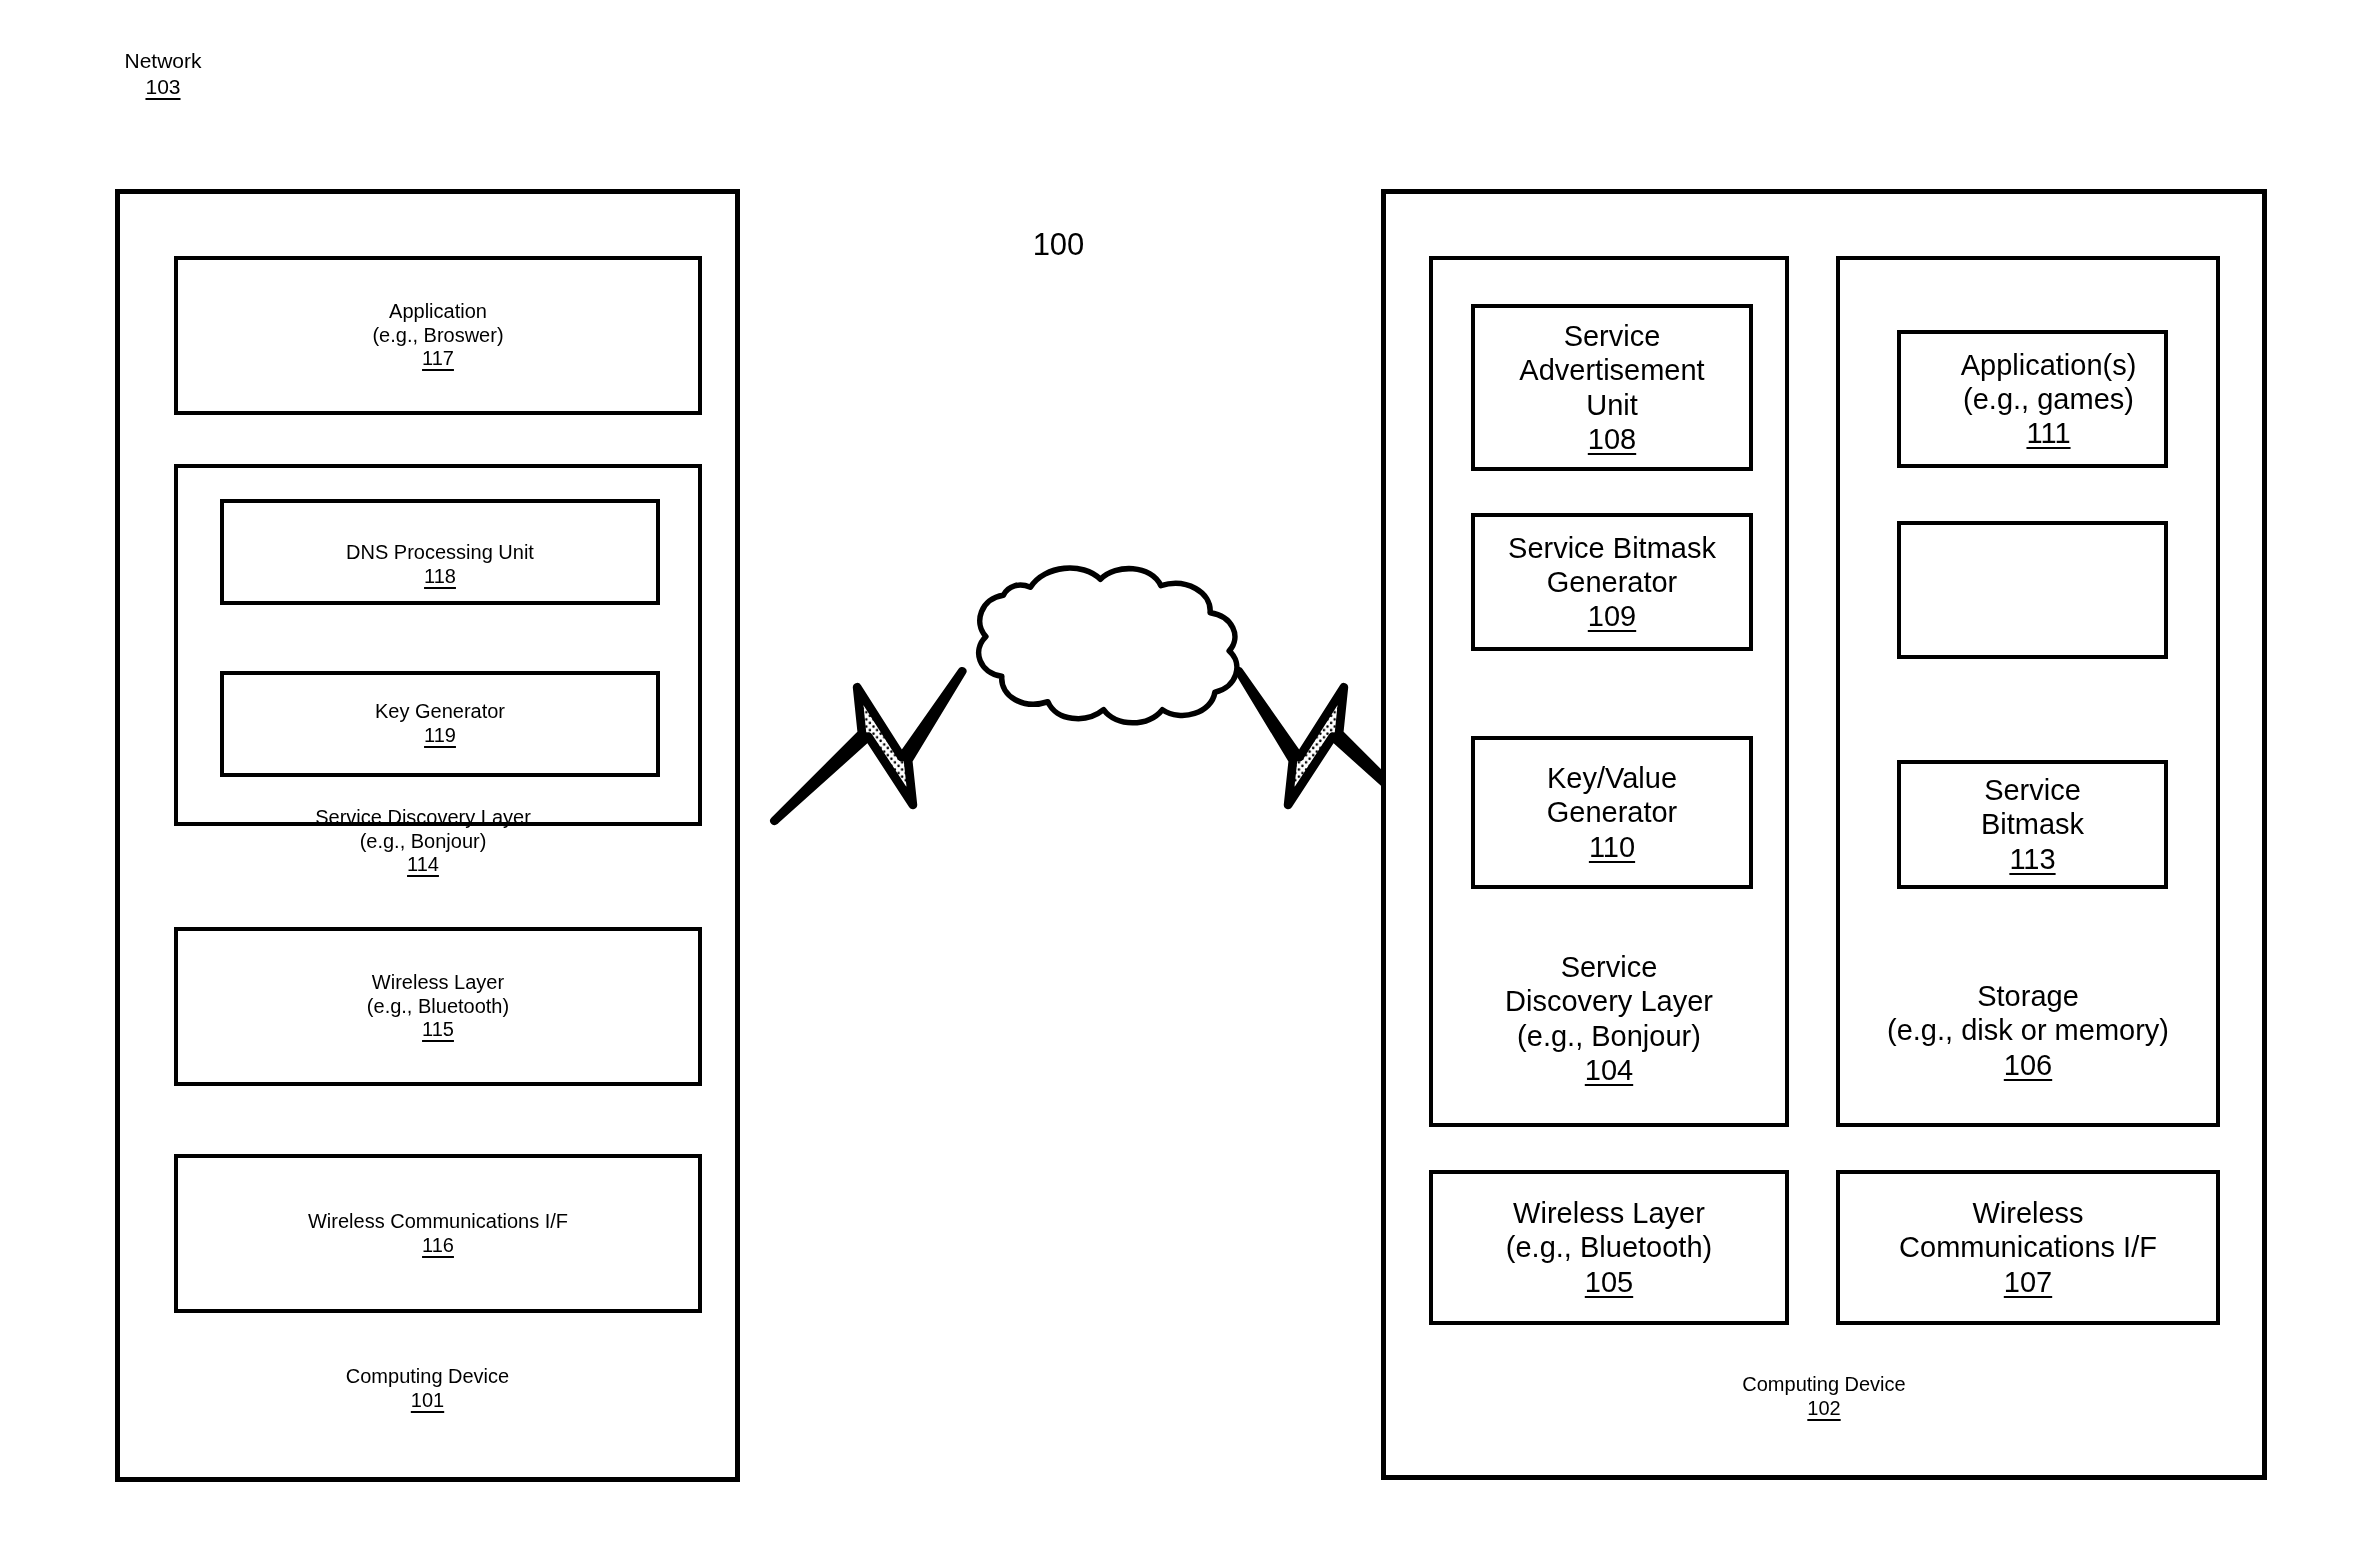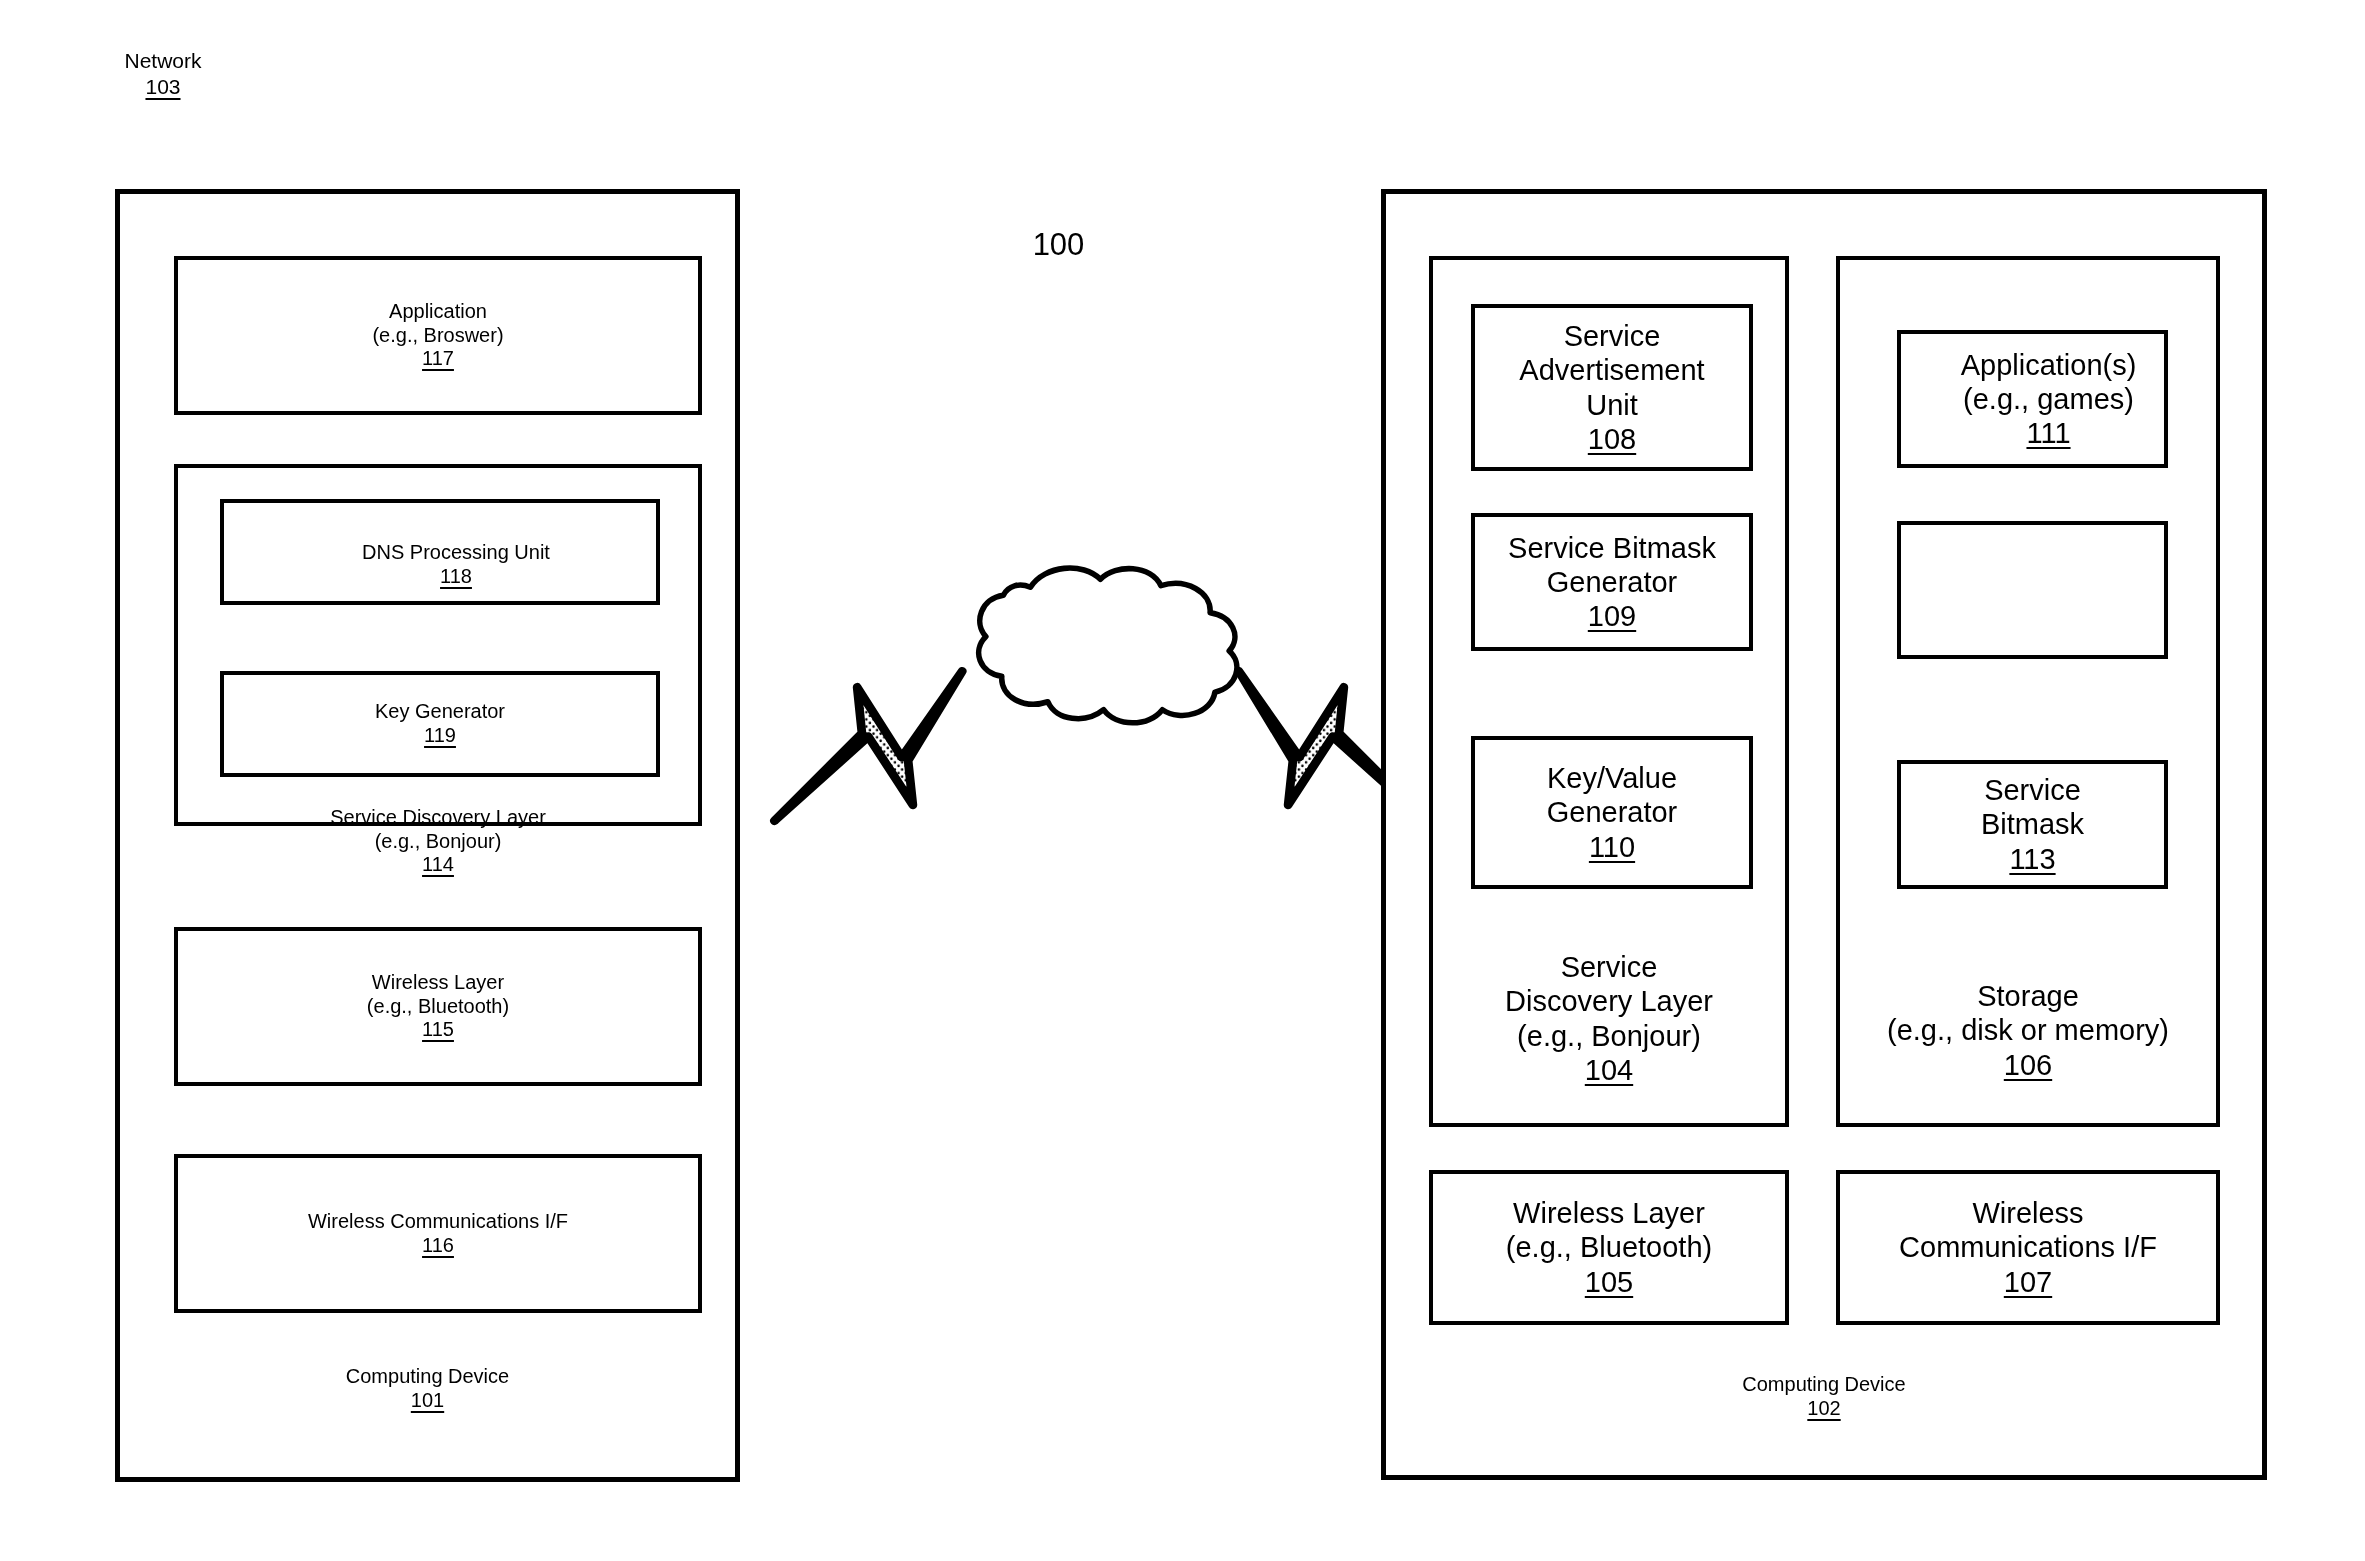--- a/index.html
+++ b/index.html
@@ -94,32 +94,32 @@
   <div class="box thin" style="left:174px; top:256px; width:528px; height:159px;"></div>
   <div class="txt f-32" style="left:174px; top:256px; width:528px; height:159px;">
     <span class="label-lines">Application</span>
     <span class="label-lines">(e.g., Broswer)</span>
     <span class="ref">117</span>
   </div>
 
   <div class="box thin" style="left:174px; top:464px; width:528px; height:362px;"></div>
 
   <div class="box thin" style="left:220px; top:499px; width:440px; height:106px;"></div>
-  <div class="txt f-32" style="left:220px; top:499px; width:440px; height:132px;margin-left:16px;">
+  <div class="txt f-32" style="left:220px; top:499px; width:440px; height:132px;">
     <span class="label-lines">DNS Processing Unit</span>
     <span class="ref">118</span>
   </div>
 
   <div class="box thin" style="left:220px; top:671px; width:440px; height:106px;"></div>
   <div class="txt f-32" style="left:220px; top:671px; width:440px; height:106px;">
     <span class="label-lines">Key Generator</span>
     <span class="ref">119</span>
   </div>
 
-  <div class="txt f-32" style="left:174px; top:782px; width:528px; height:119px;align-items:center;">
+  <div class="txt f-32" style="left:159px; top:782px; width:528px; height:119px;align-items:center;">
     <span class="label-lines">Service Discovery Layer</span>
     <span class="label-lines">(e.g., Bonjour)</span>
     <span class="ref">114</span>
   </div>
 
   <div class="box thin" style="left:174px; top:927px; width:528px; height:159px;"></div>
   <div class="txt f-32" style="left:174px; top:927px; width:528px; height:159px;">
     <span class="label-lines">Wireless Layer</span>
     <span class="label-lines">(e.g., Bluetooth)</span>
     <span class="ref">115</span>

